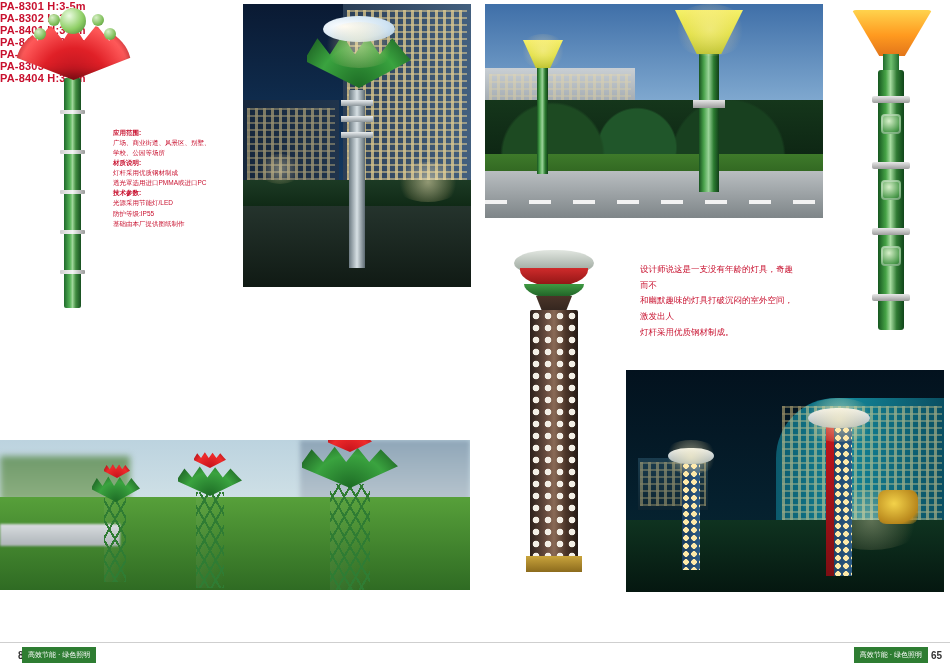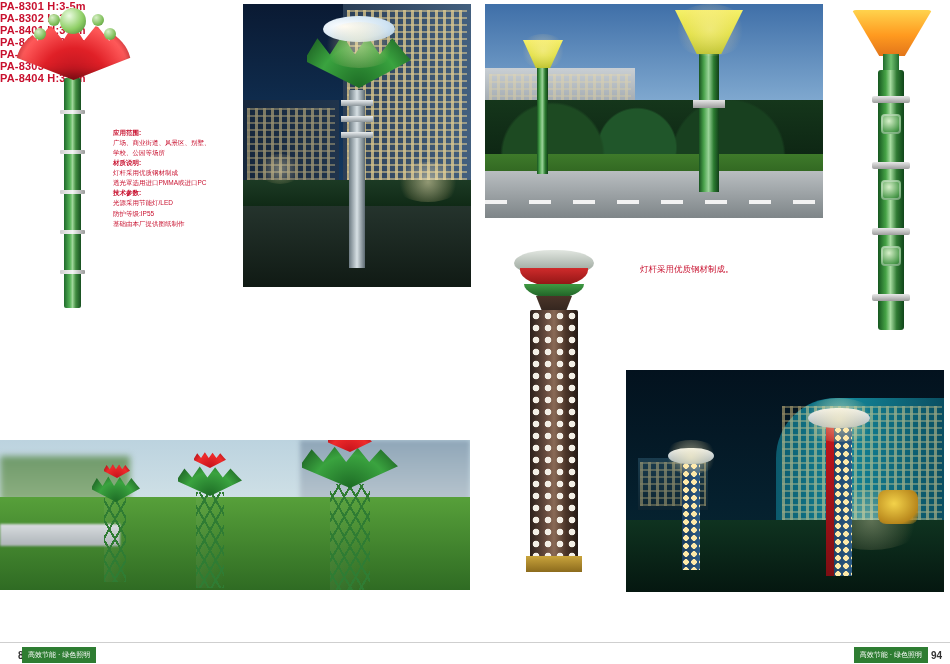--- a/index.html
+++ b/index.html
@@ -294,20 +294,22 @@
     <div class="l8402-ring" style="top:162px;"></div>
     <div class="l8402-ring" style="top:228px;"></div>
     <div class="l8402-ring" style="top:294px;"></div>
     <div class="l8402-medal" style="top:114px;"></div>
     <div class="l8402-medal" style="top:180px;"></div>
     <div class="l8402-medal" style="top:246px;"></div>
   </div>
   <div class="caption" style="left:848px;top:356px;">PA-8402 H:3-5m</div>
 
   <div class="desc-text" style="left:640px;top:262px;width:160px;">
+    <div>设计师说这是一支没有年龄的灯具，奇趣而不</div>
+    <div>和幽默趣味的灯具打破沉闷的室外空间，激发出人</div>
     <div>灯杆采用优质钢材制成。</div>
   </div>
 
   <div class="lamp" style="left:0;top:0;width:950px;height:600px;">
     <div class="l8403-head"></div>
     <div class="l8403-bowl"></div>
     <div class="l8403-green"></div>
     <div class="l8403-taper"></div>
     <div class="l8403-col"></div>
     <div class="l8403-base"></div>
@@ -353,16 +355,16 @@
     <div class="abs" style="left:182px;top:38px;width:62px;height:20px;background:linear-gradient(to bottom,#f2f6f8,#a6b5bd);border-radius:31px/11px;"></div>
     <div class="glow" style="left:174px;top:28px;width:78px;height:44px;opacity:.6;"></div>
     <div class="abs" style="left:252px;top:120px;width:40px;height:34px;background:radial-gradient(ellipse at 40% 40%,#f3d24a,#b8871c 70%,rgba(0,0,0,0));border-radius:8px;"></div>
   </div>
   <div class="caption" style="left:628px;top:600px;">PA-8404 H:3-5m</div>
 
   <div class="footer">
     <div class="folio folio-left">83</div>
     <div class="footer-band band-left">高效节能 · 绿色照明</div>
     <div class="footer-band band-right">高效节能 · 绿色照明</div>
-    <div class="folio folio-right">94</div>
+    <div class="folio folio-right">65</div>
   </div>
 
 </div>
 
 </body></html>

